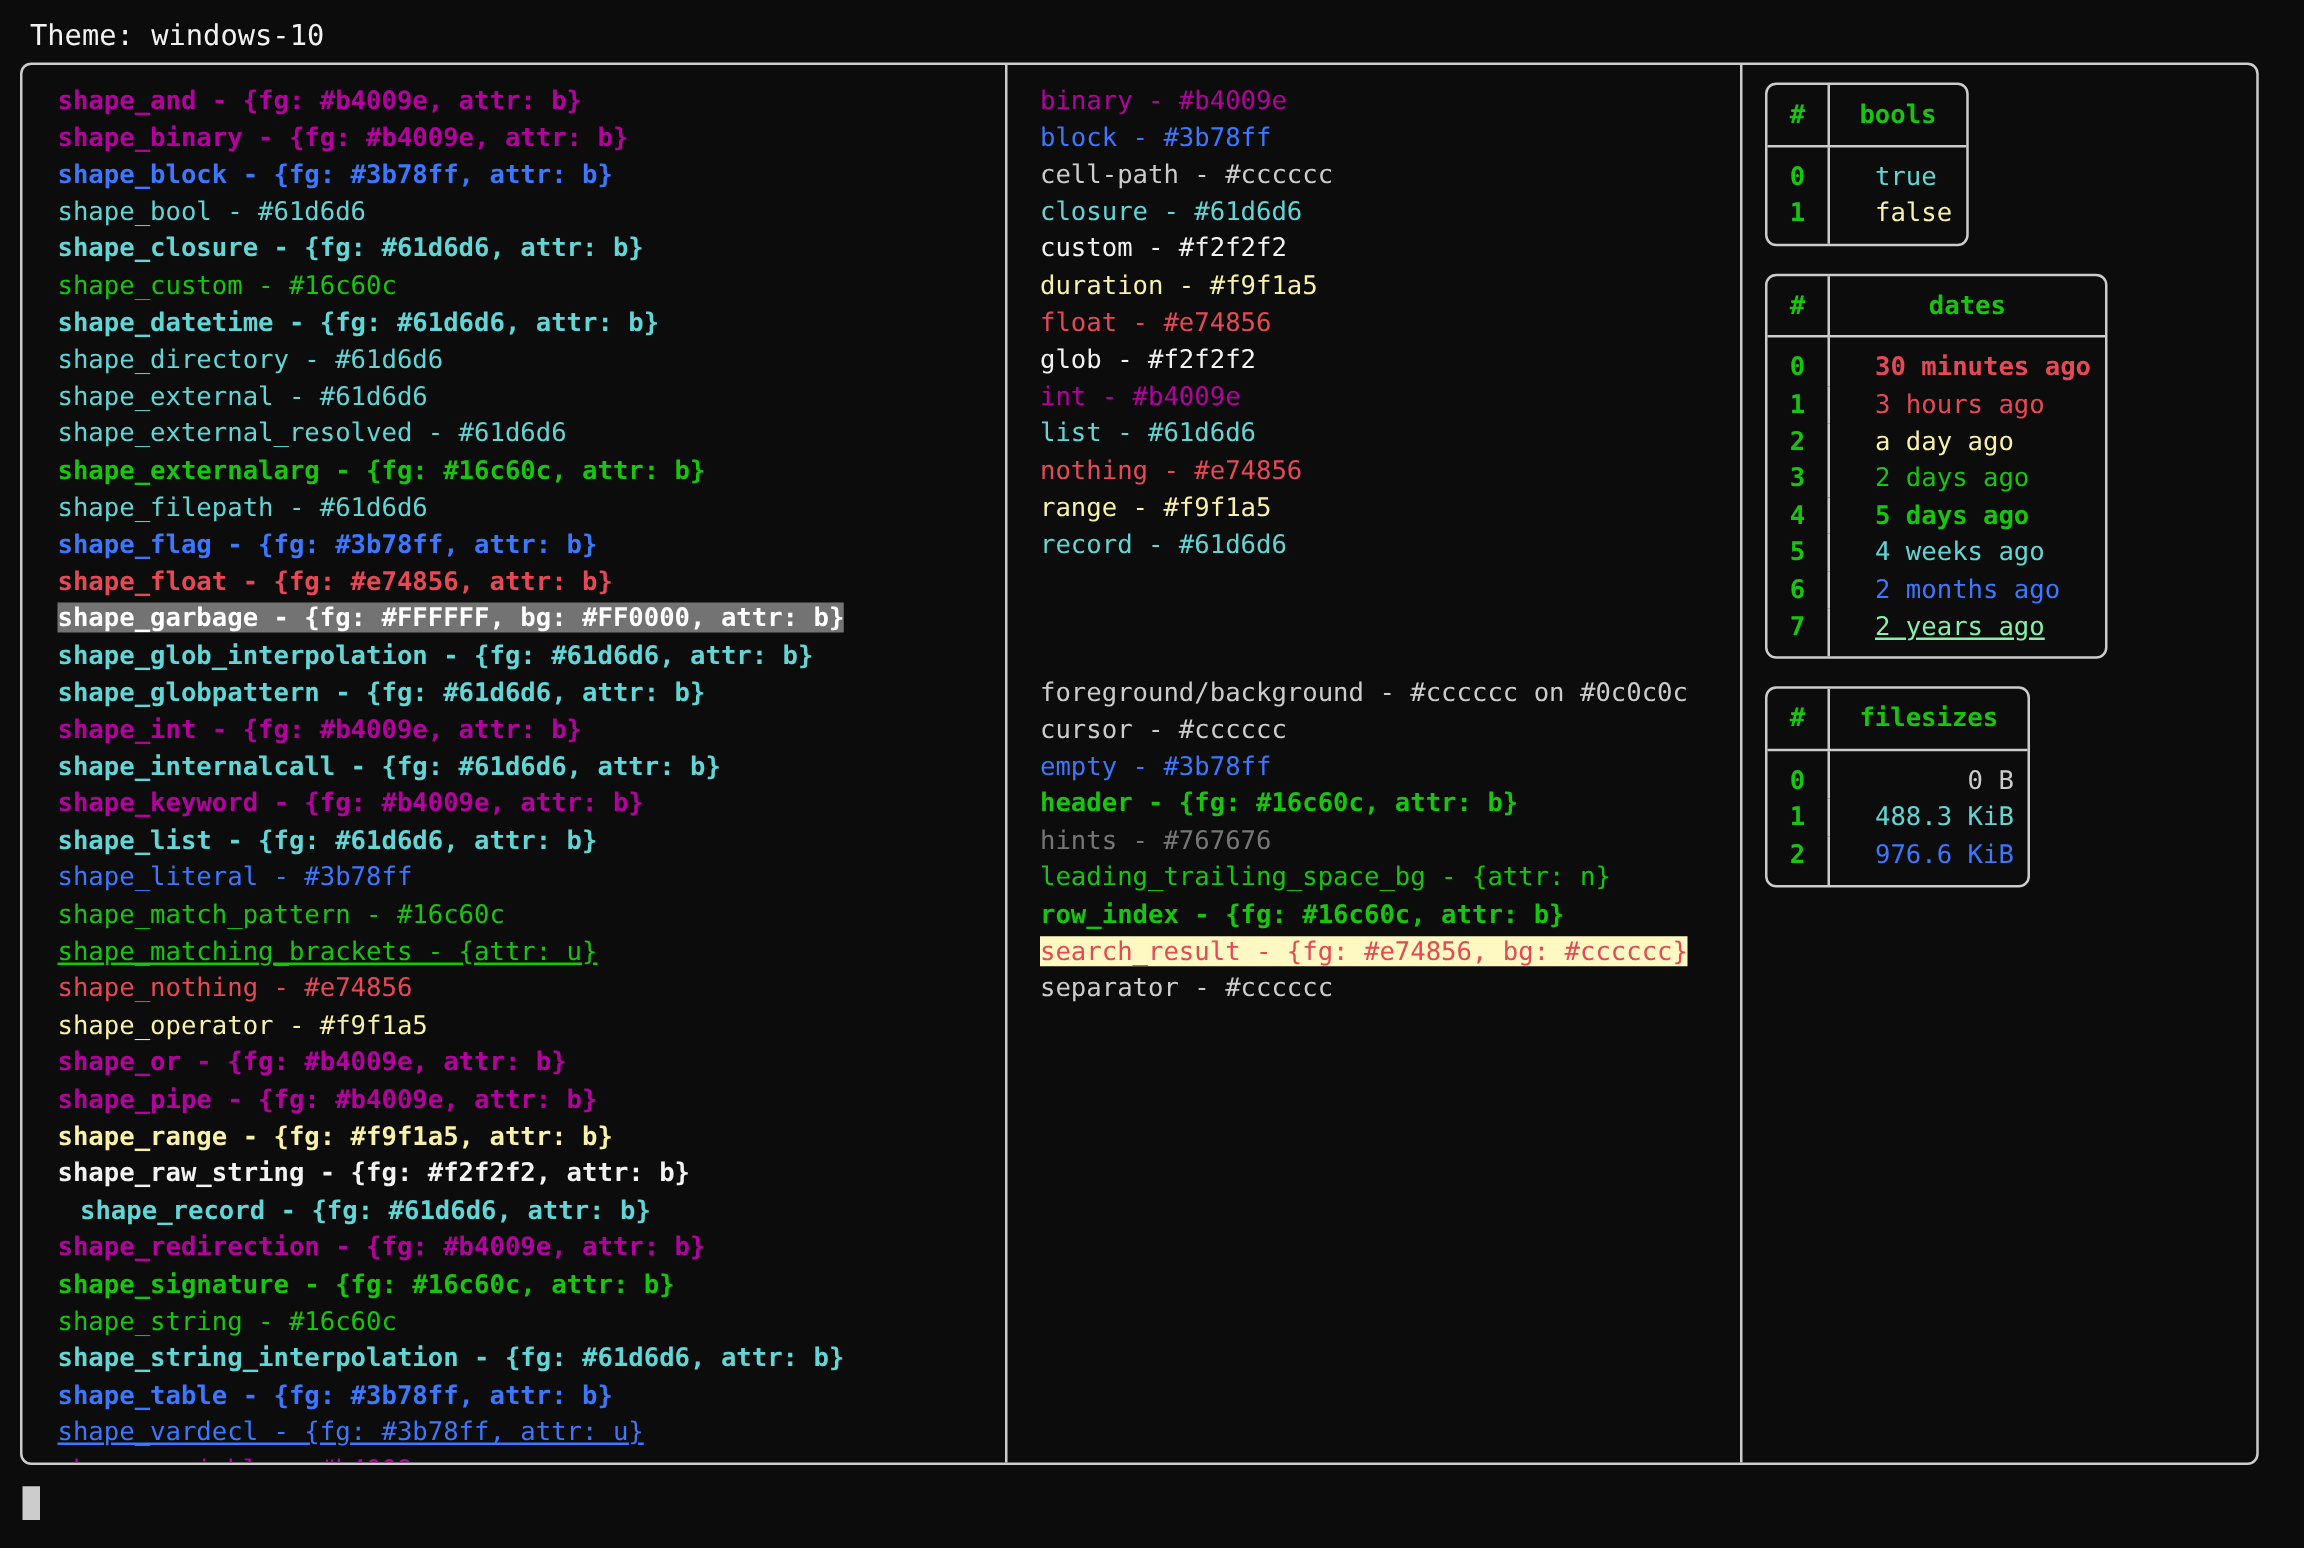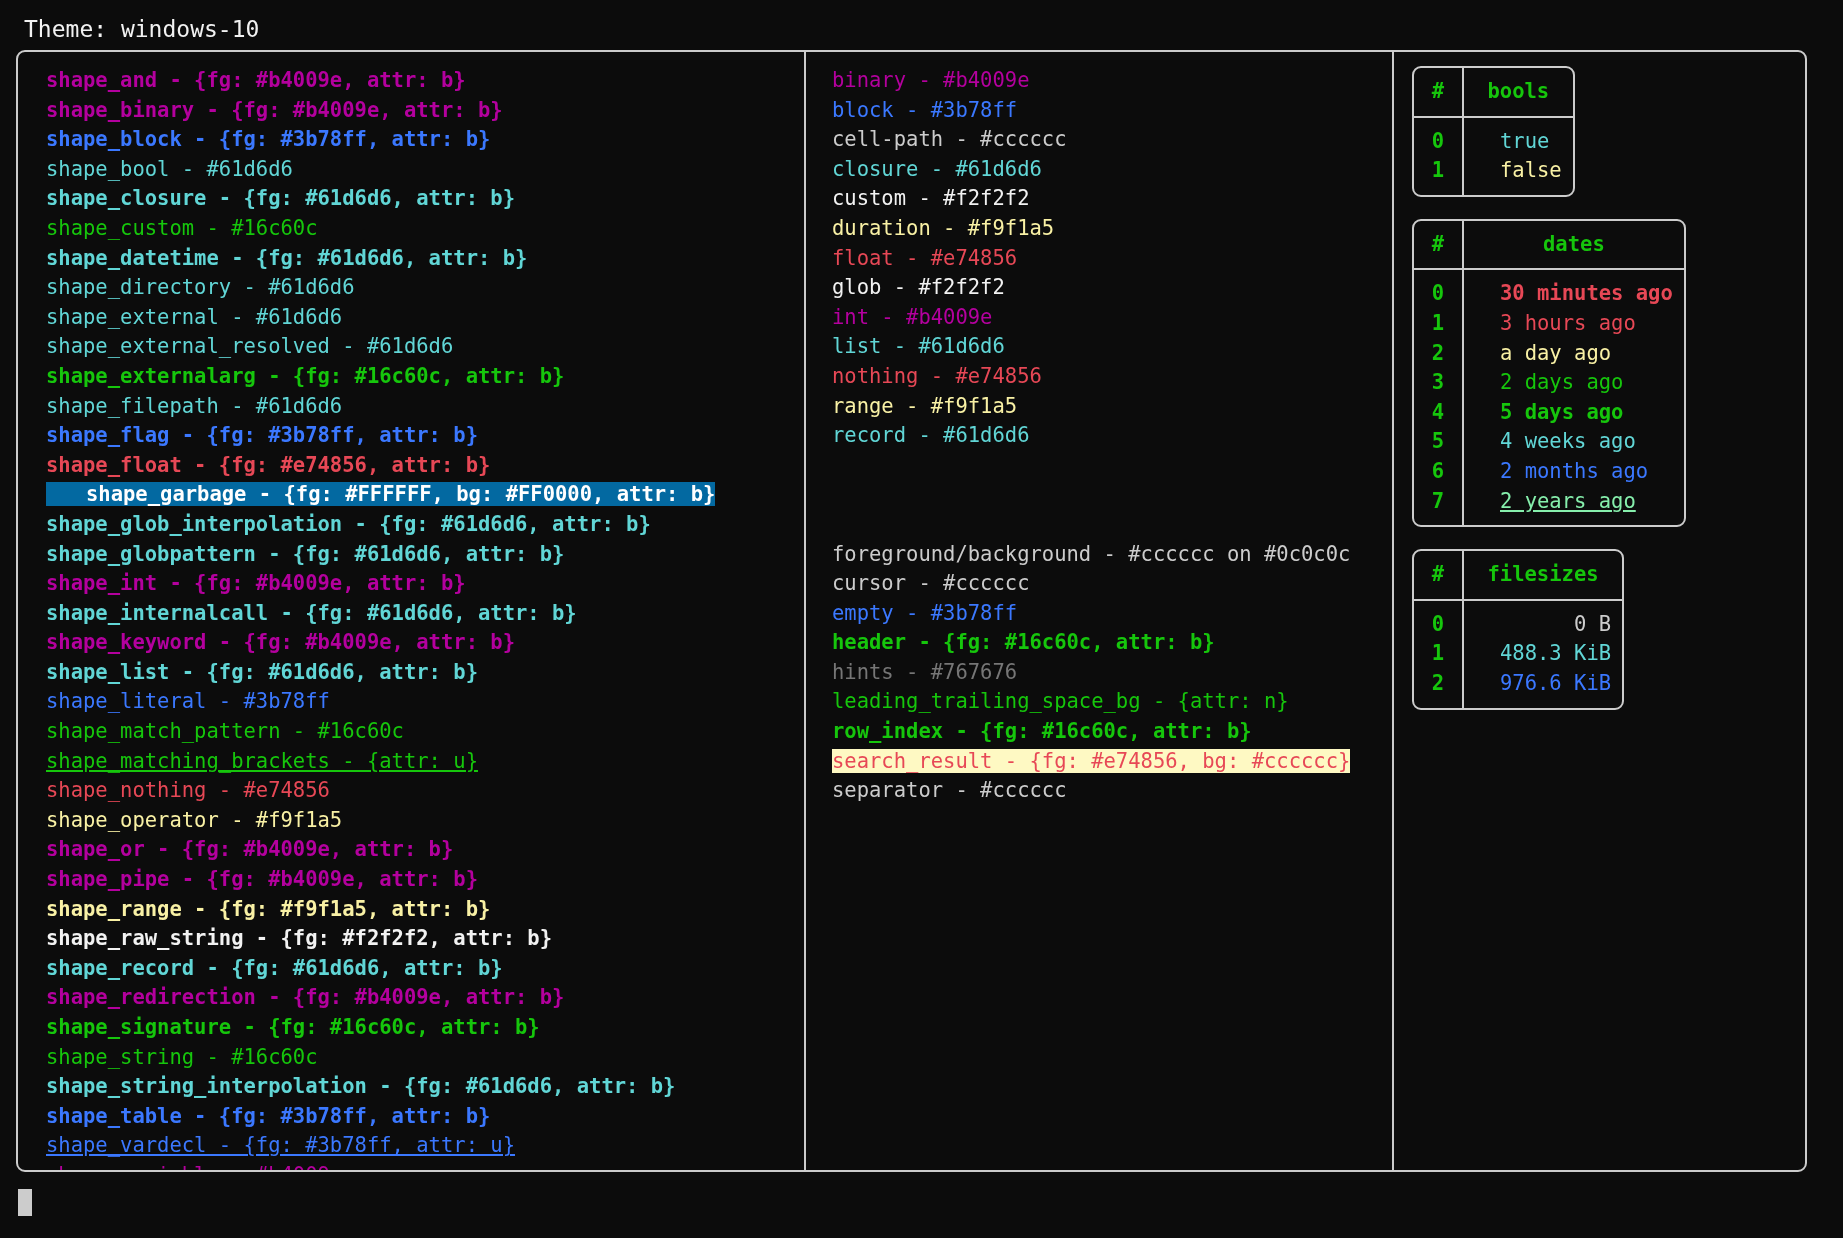--- a/index.html
+++ b/index.html
@@ -123,37 +123,37 @@
           <div class="line b" style="color: rgb(97, 214, 214);">shape_closure - {fg: #61d6d6, attr: b}</div>
           <div class="line" style="color: rgb(22, 198, 12);">shape_custom - #16c60c</div>
           <div class="line b" style="color: rgb(97, 214, 214);">shape_datetime - {fg: #61d6d6, attr: b}</div>
           <div class="line" style="color: rgb(97, 214, 214);">shape_directory - #61d6d6</div>
           <div class="line" style="color: rgb(97, 214, 214);">shape_external - #61d6d6</div>
           <div class="line" style="color: rgb(97, 214, 214);">shape_external_resolved - #61d6d6</div>
           <div class="line b" style="color: rgb(22, 198, 12);">shape_externalarg - {fg: #16c60c, attr: b}</div>
           <div class="line" style="color: rgb(97, 214, 214);">shape_filepath - #61d6d6</div>
           <div class="line b" style="color: rgb(59, 120, 255);">shape_flag - {fg: #3b78ff, attr: b}</div>
           <div class="line b" style="color: rgb(231, 72, 86);">shape_float - {fg: #e74856, attr: b}</div>
-          <div class="line b" style="color: rgb(255, 255, 255);"><span style="background: #0369a1; color: rgb(255, 255, 255); padding-left: 40px;">shape_garbage - {fg: #FFFFFF, bg: #FF0000, attr: b}</span></div>
+          <div class="line b" style="color: rgb(255, 255, 255);"><span style="background: #737373; color: rgb(255, 255, 255);">shape_garbage - {fg: #FFFFFF, bg: #FF0000, attr: b}</span></div>
           <div class="line b" style="color: rgb(97, 214, 214);">shape_glob_interpolation - {fg: #61d6d6, attr: b}</div>
           <div class="line b" style="color: rgb(97, 214, 214);">shape_globpattern - {fg: #61d6d6, attr: b}</div>
           <div class="line b" style="color: rgb(180, 0, 158);">shape_int - {fg: #b4009e, attr: b}</div>
           <div class="line b" style="color: rgb(97, 214, 214);">shape_internalcall - {fg: #61d6d6, attr: b}</div>
           <div class="line b" style="color: rgb(180, 0, 158);">shape_keyword - {fg: #b4009e, attr: b}</div>
           <div class="line b" style="color: rgb(97, 214, 214);">shape_list - {fg: #61d6d6, attr: b}</div>
           <div class="line" style="color: rgb(59, 120, 255);">shape_literal - #3b78ff</div>
           <div class="line" style="color: rgb(22, 198, 12);">shape_match_pattern - #16c60c</div>
           <div class="line u" style="color: rgb(22, 198, 12);">shape_matching_brackets - {attr: u}</div>
           <div class="line" style="color: rgb(231, 72, 86);">shape_nothing - #e74856</div>
           <div class="line" style="color: rgb(249, 241, 165);">shape_operator - #f9f1a5</div>
           <div class="line b" style="color: rgb(180, 0, 158);">shape_or - {fg: #b4009e, attr: b}</div>
           <div class="line b" style="color: rgb(180, 0, 158);">shape_pipe - {fg: #b4009e, attr: b}</div>
           <div class="line b" style="color: rgb(249, 241, 165);">shape_range - {fg: #f9f1a5, attr: b}</div>
           <div class="line b" style="color: rgb(242, 242, 242);">shape_raw_string - {fg: #f2f2f2, attr: b}</div>
-          <div class="line b" style="color: rgb(97, 214, 214);">shape_record - {fg: #61d6d6, attr: b}</div>
+          <div class="line b" style="color: rgb(97, 214, 214); margin-left: 18px;">shape_record - {fg: #61d6d6, attr: b}</div>
           <div class="line b" style="color: rgb(180, 0, 158);">shape_redirection - {fg: #b4009e, attr: b}</div>
           <div class="line b" style="color: rgb(22, 198, 12);">shape_signature - {fg: #16c60c, attr: b}</div>
           <div class="line" style="color: rgb(22, 198, 12);">shape_string - #16c60c</div>
           <div class="line b" style="color: rgb(97, 214, 214);">shape_string_interpolation - {fg: #61d6d6, attr: b}</div>
           <div class="line b" style="color: rgb(59, 120, 255);">shape_table - {fg: #3b78ff, attr: b}</div>
           <div class="line u" style="color: rgb(59, 120, 255);">shape_vardecl - {fg: #3b78ff, attr: u}</div>
           <div class="line" style="color: rgb(180, 0, 158);">shape_variable - #b4009e</div>
         </div>
     </div>
 

